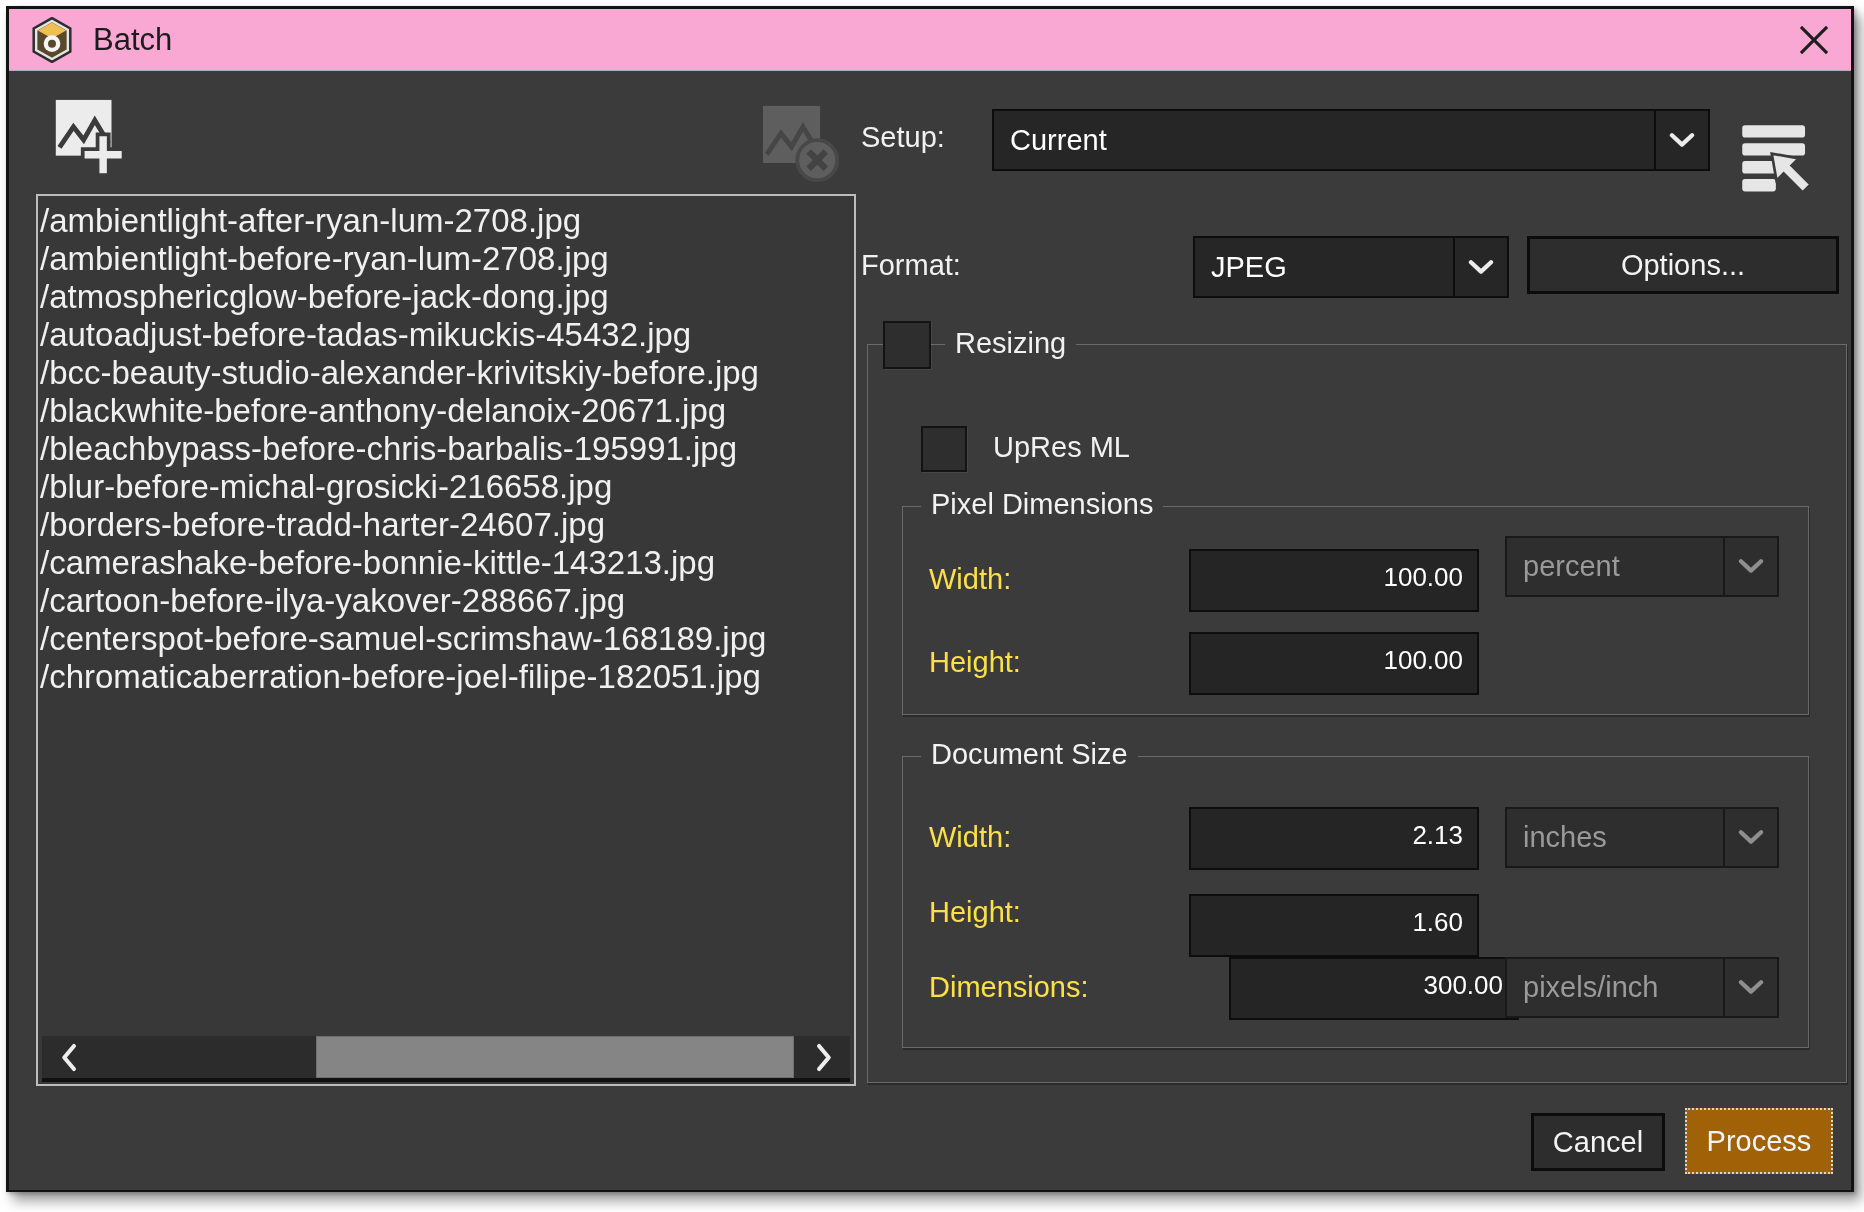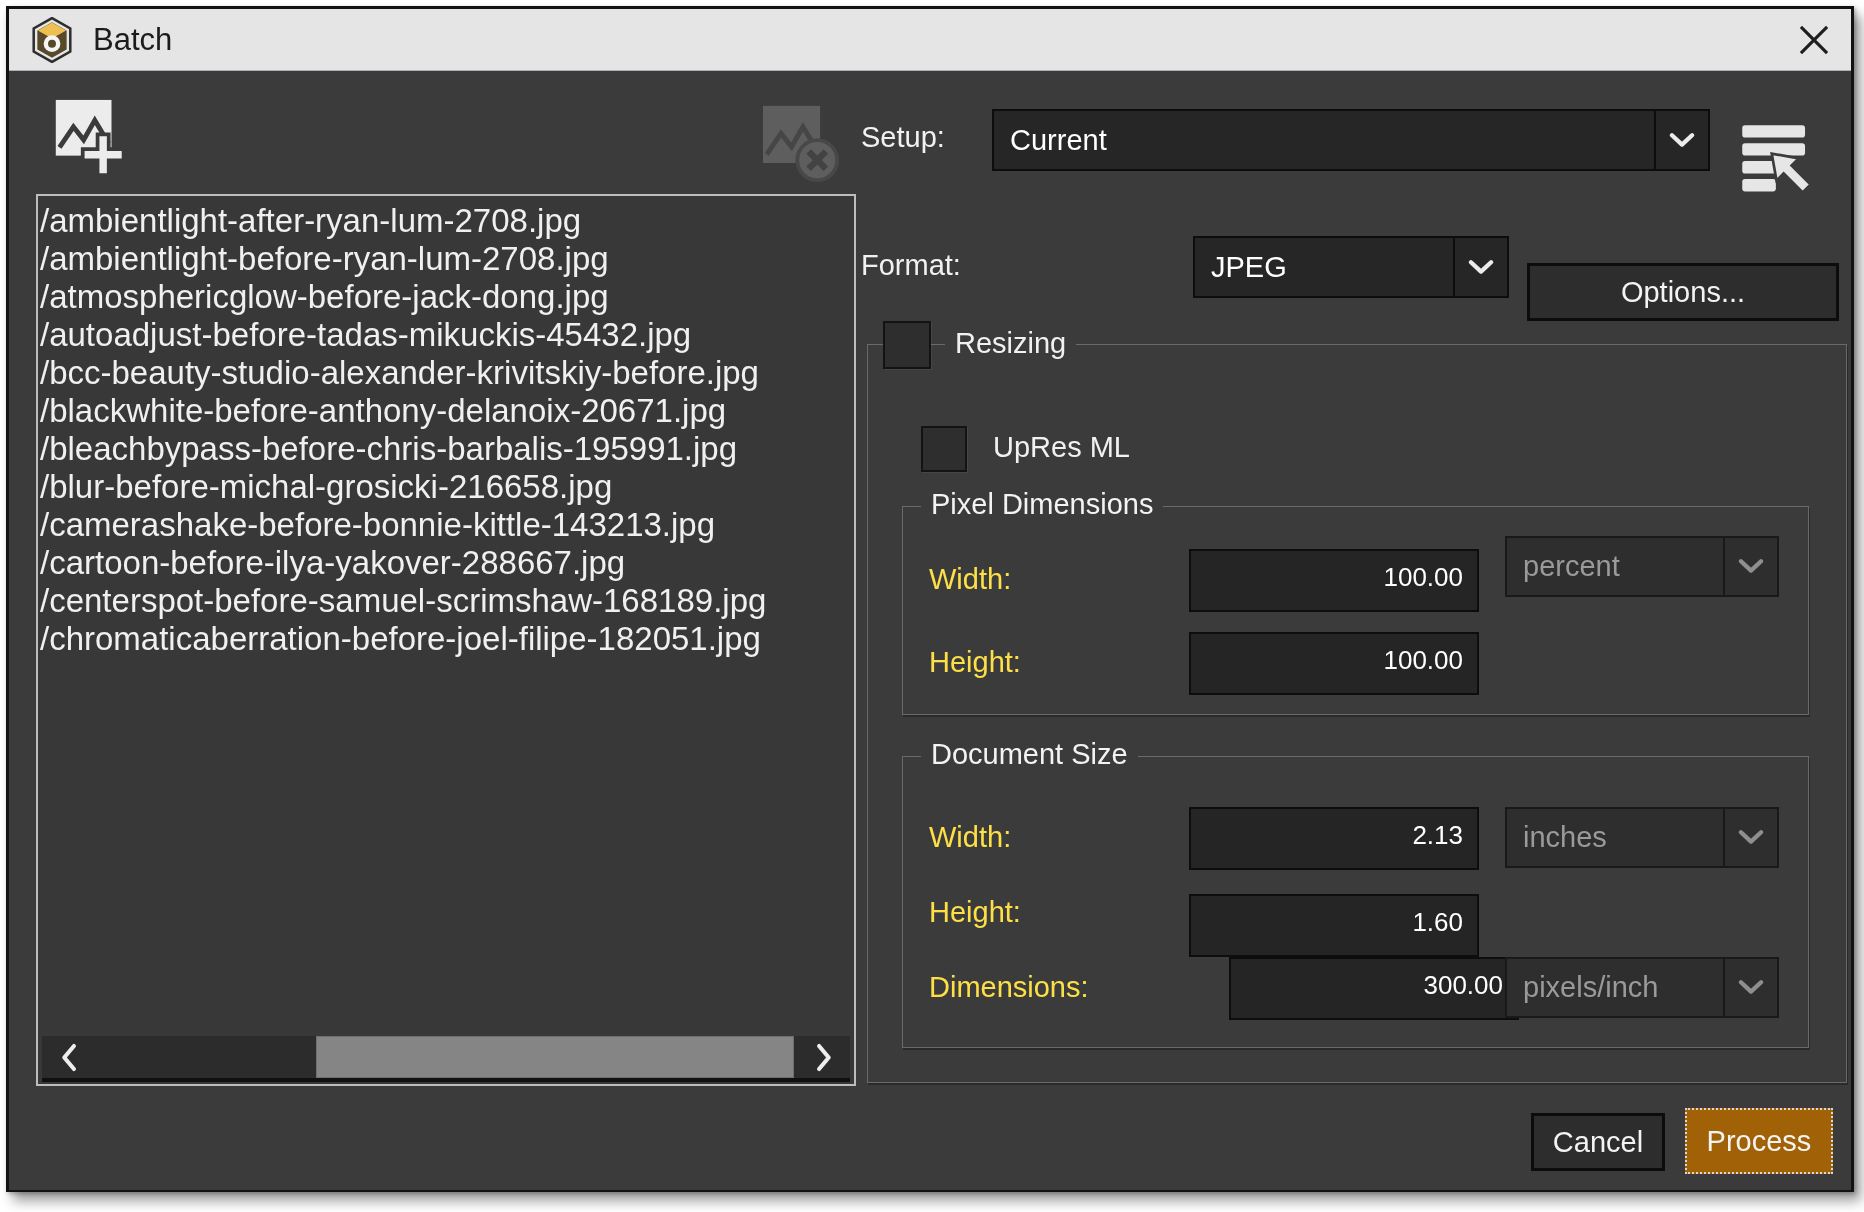--- a/index.html
+++ b/index.html
@@ -2,21 +2,21 @@
 <html><head>
 <meta charset="utf-8">
 <style>
   html,body{margin:0;padding:0;background:#ffffff;}
   .stage{position:relative;width:1864px;height:1212px;background:#ffffff;overflow:hidden;
          font-family:"Liberation Sans",sans-serif;-webkit-font-smoothing:antialiased;}
   .window{position:absolute;left:6px;top:6px;width:1842px;height:1180px;
           border:3px solid #121212;background:#3b3b3b;
           box-shadow:7px 9px 12px rgba(0,0,0,0.38), 2px 2px 4px rgba(0,0,0,0.25);}
   
-  .titlebar{position:relative;height:61px;background:#e5e5e5;border-bottom:1px solid #a9afbb;
+  .titlebar{position:relative;height:61px;background:#f9a8d4;border-bottom:1px solid #a9afbb;
             display:flex;align-items:center;}
   .titlebar .logo{width:42px;height:46px;margin-left:22px;}
   .titlebar .title{margin-left:20px;font-size:31px;color:#1c1c1c;}
   .close-btn{position:absolute;right:14px;top:8px;width:46px;height:46px;display:flex;
              align-items:center;justify-content:center;cursor:default;}
   
   .body{position:relative;width:100%;height:1119px;background:#3b3b3b;}
   .abs{position:absolute;}
   .lbl{font-size:29px;color:#f1f1f1;white-space:nowrap;}
   .lbl-dis{font-size:29px;color:#fde047;white-space:nowrap;}
@@ -115,20 +115,21 @@
       <div class="listbox">
         <div class="file-list">
             <div class="file-item">/ambientlight-after-ryan-lum-2708.jpg</div>
             <div class="file-item">/ambientlight-before-ryan-lum-2708.jpg</div>
             <div class="file-item">/atmosphericglow-before-jack-dong.jpg</div>
             <div class="file-item">/autoadjust-before-tadas-mikuckis-45432.jpg</div>
             <div class="file-item">/bcc-beauty-studio-alexander-krivitskiy-before.jpg</div>
             <div class="file-item">/blackwhite-before-anthony-delanoix-20671.jpg</div>
             <div class="file-item">/bleachbypass-before-chris-barbalis-195991.jpg</div>
             <div class="file-item">/blur-before-michal-grosicki-216658.jpg</div>
+            <div class="file-item">/borders-before-tradd-harter-24607.jpg</div>
             <div class="file-item">/camerashake-before-bonnie-kittle-143213.jpg</div>
             <div class="file-item">/cartoon-before-ilya-yakover-288667.jpg</div>
             <div class="file-item">/centerspot-before-samuel-scrimshaw-168189.jpg</div>
             <div class="file-item">/chromaticaberration-before-joel-filipe-182051.jpg</div>
           </div>
         <div class="scrollbar">
           <div class="sb-arrow">
             <svg viewBox="0 0 14 24" width="17" height="29">
                 <path d="M11.5 2.5 L3.5 12 L11.5 21.5" stroke="#eeeeee" stroke-width="3.4" fill="none" stroke-linecap="round" stroke-linejoin="round"></path>
               </svg>
@@ -146,21 +147,21 @@
 
       <div class="abs lbl" style="left:852px;top:178px;">Format:</div>
       <div class="abs combo" style="left:1184px;top:165px;width:312px;height:58px;">
         <div class="val">JPEG</div>
         <div class="chev">
           <svg viewBox="0 0 22 14" width="26" height="17">
               <path d="M2.5 2.5 L11 10.5 L19.5 2.5" stroke="currentColor" stroke-width="3.6" fill="none" stroke-linecap="round" stroke-linejoin="round"></path>
             </svg>
         </div>
       </div>
-      <div class="abs btn" style="left:1518px;top:165px;width:306px;height:52px;margin-top:27px;">Options...</div>
+      <div class="abs btn" style="left:1518px;top:165px;width:306px;height:52px;">Options...</div>
 
       <div class="abs group" style="left:858px;top:273px;width:978px;height:737px;"></div>
       <div class="abs checkbox" style="left:874px;top:250px;width:44px;height:44px;"></div>
       <div class="abs lbl" style="left:936px;top:256px;background:#3b3b3b;padding:0 10px;">Resizing</div>
 
       <div class="abs checkbox" style="left:912px;top:355px;width:42px;height:42px;"></div>
       <div class="abs lbl" style="left:984px;top:360px;">UpRes ML</div>
 
       <div class="abs group" style="left:893px;top:435px;width:905px;height:207px;"></div>
       <div class="group-title" style="left:912px;top:417px;">Pixel Dimensions</div>

